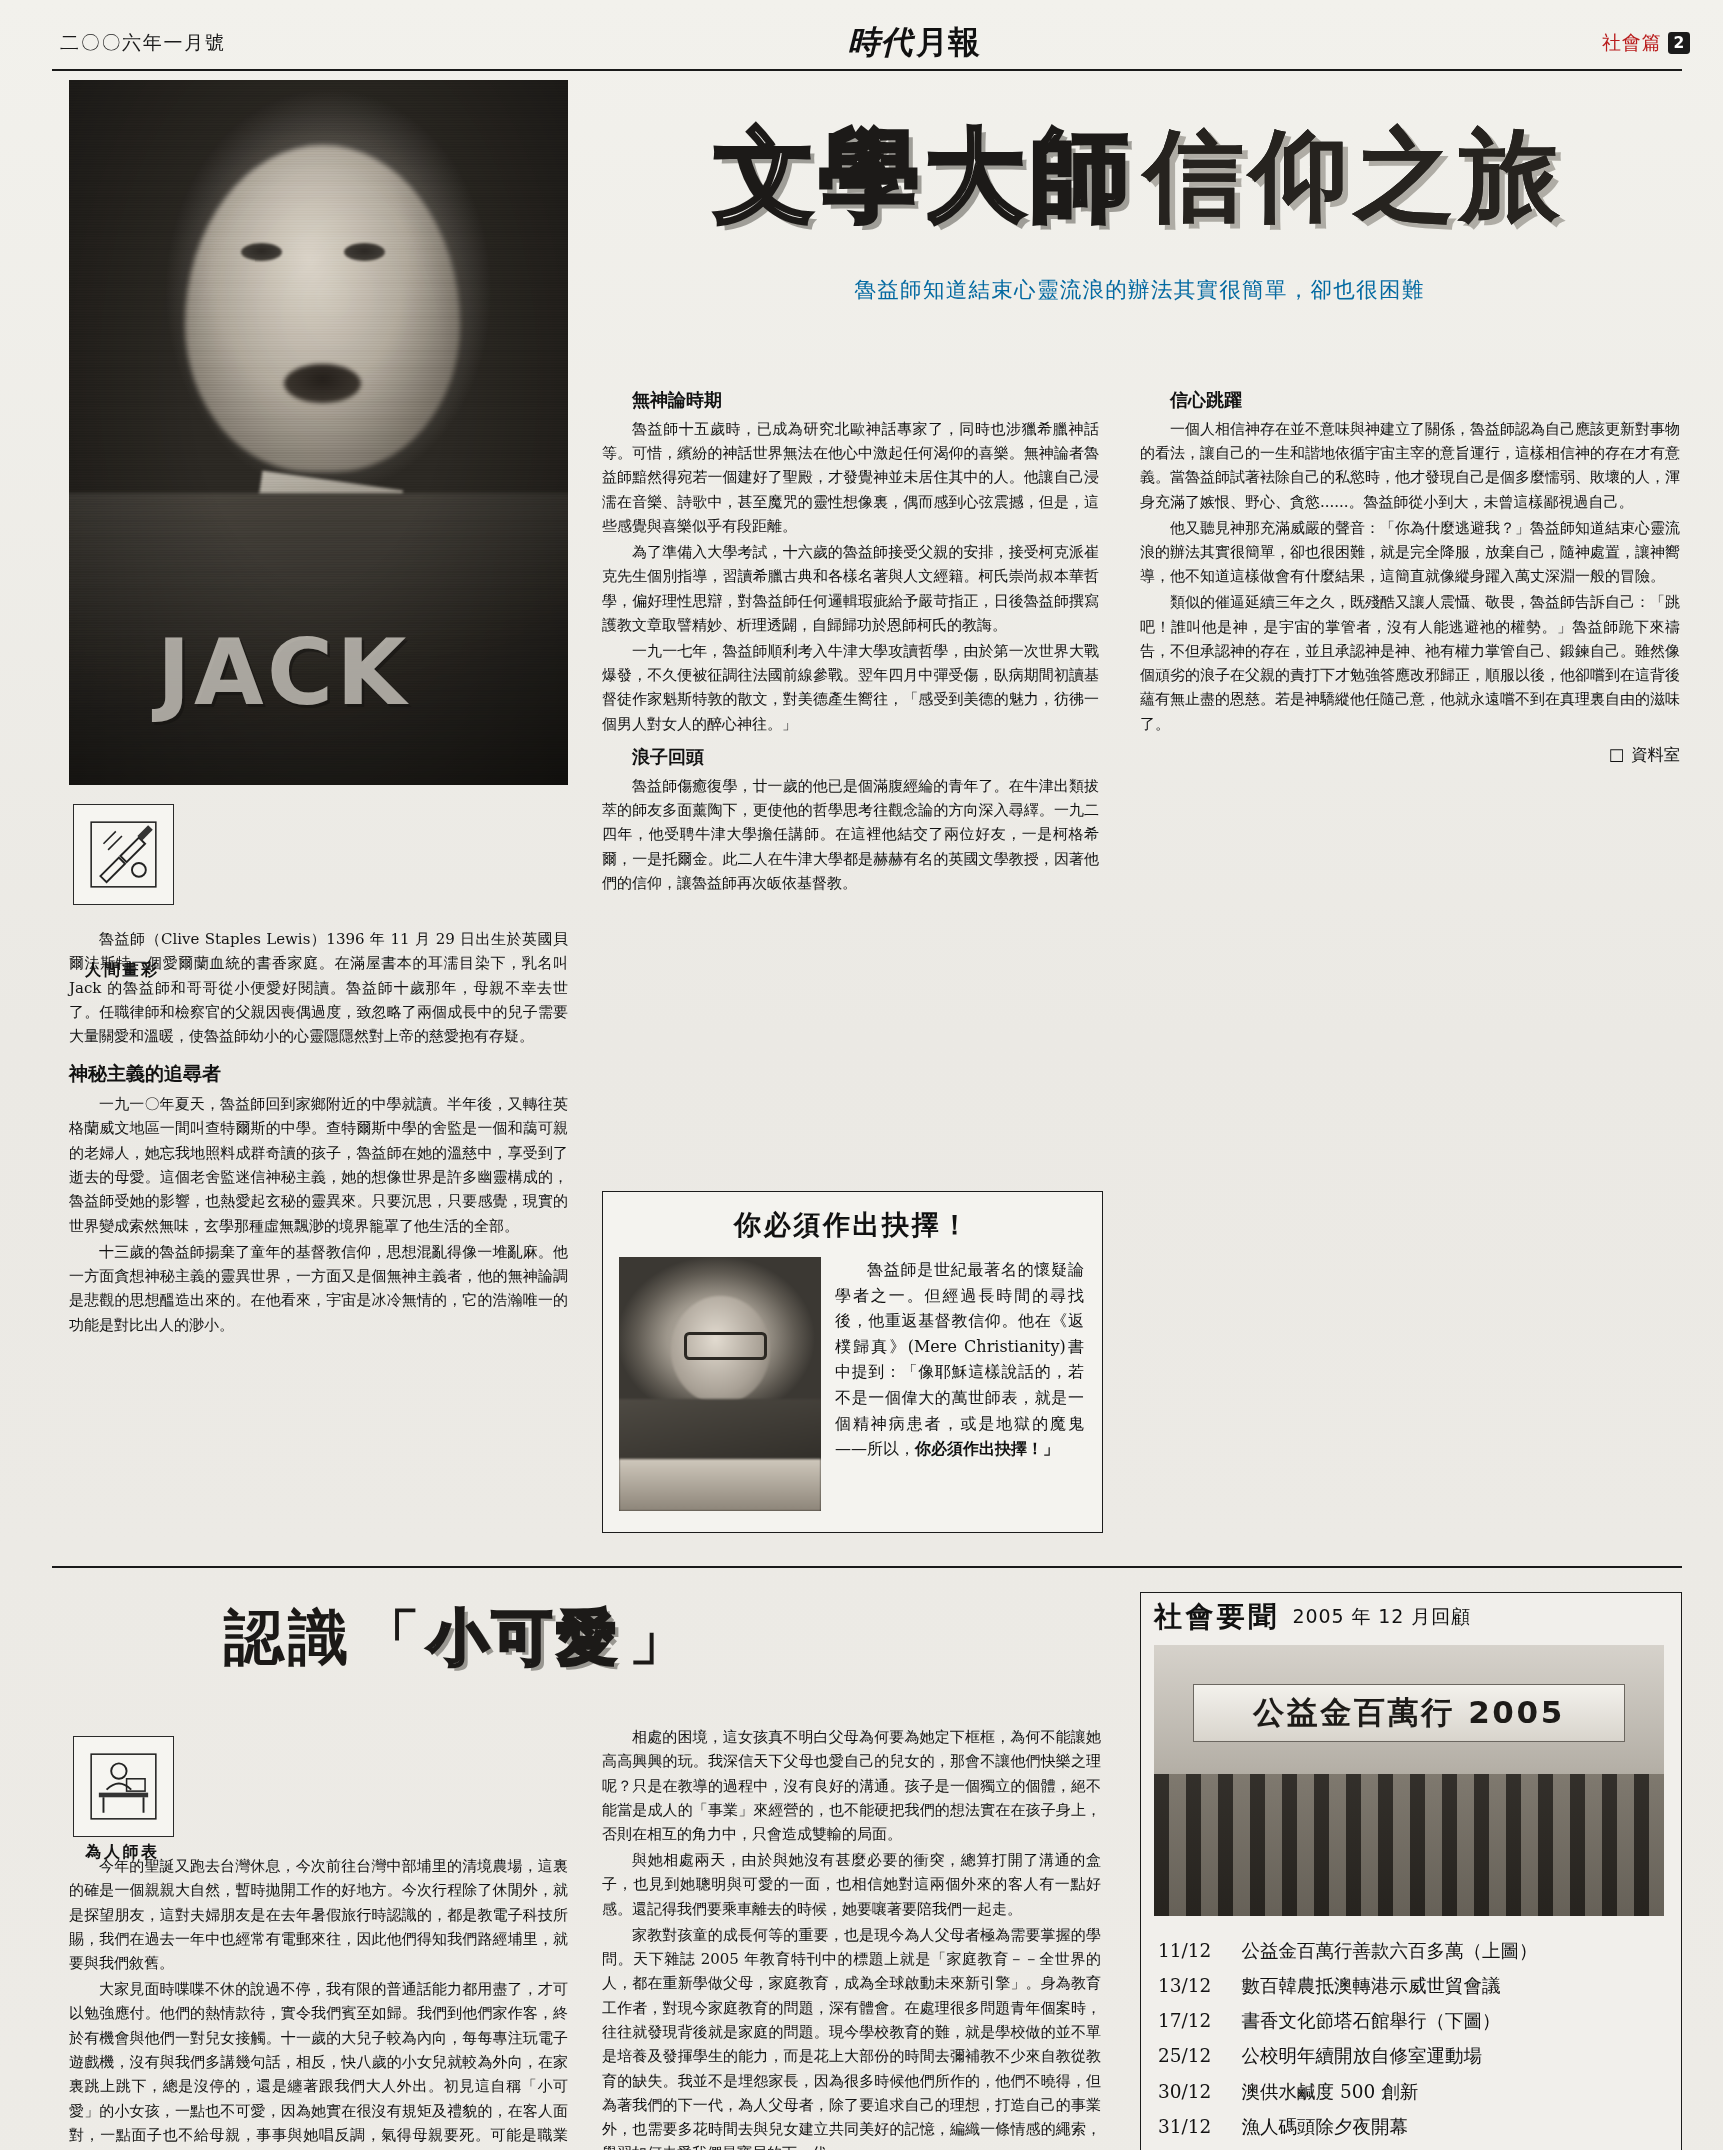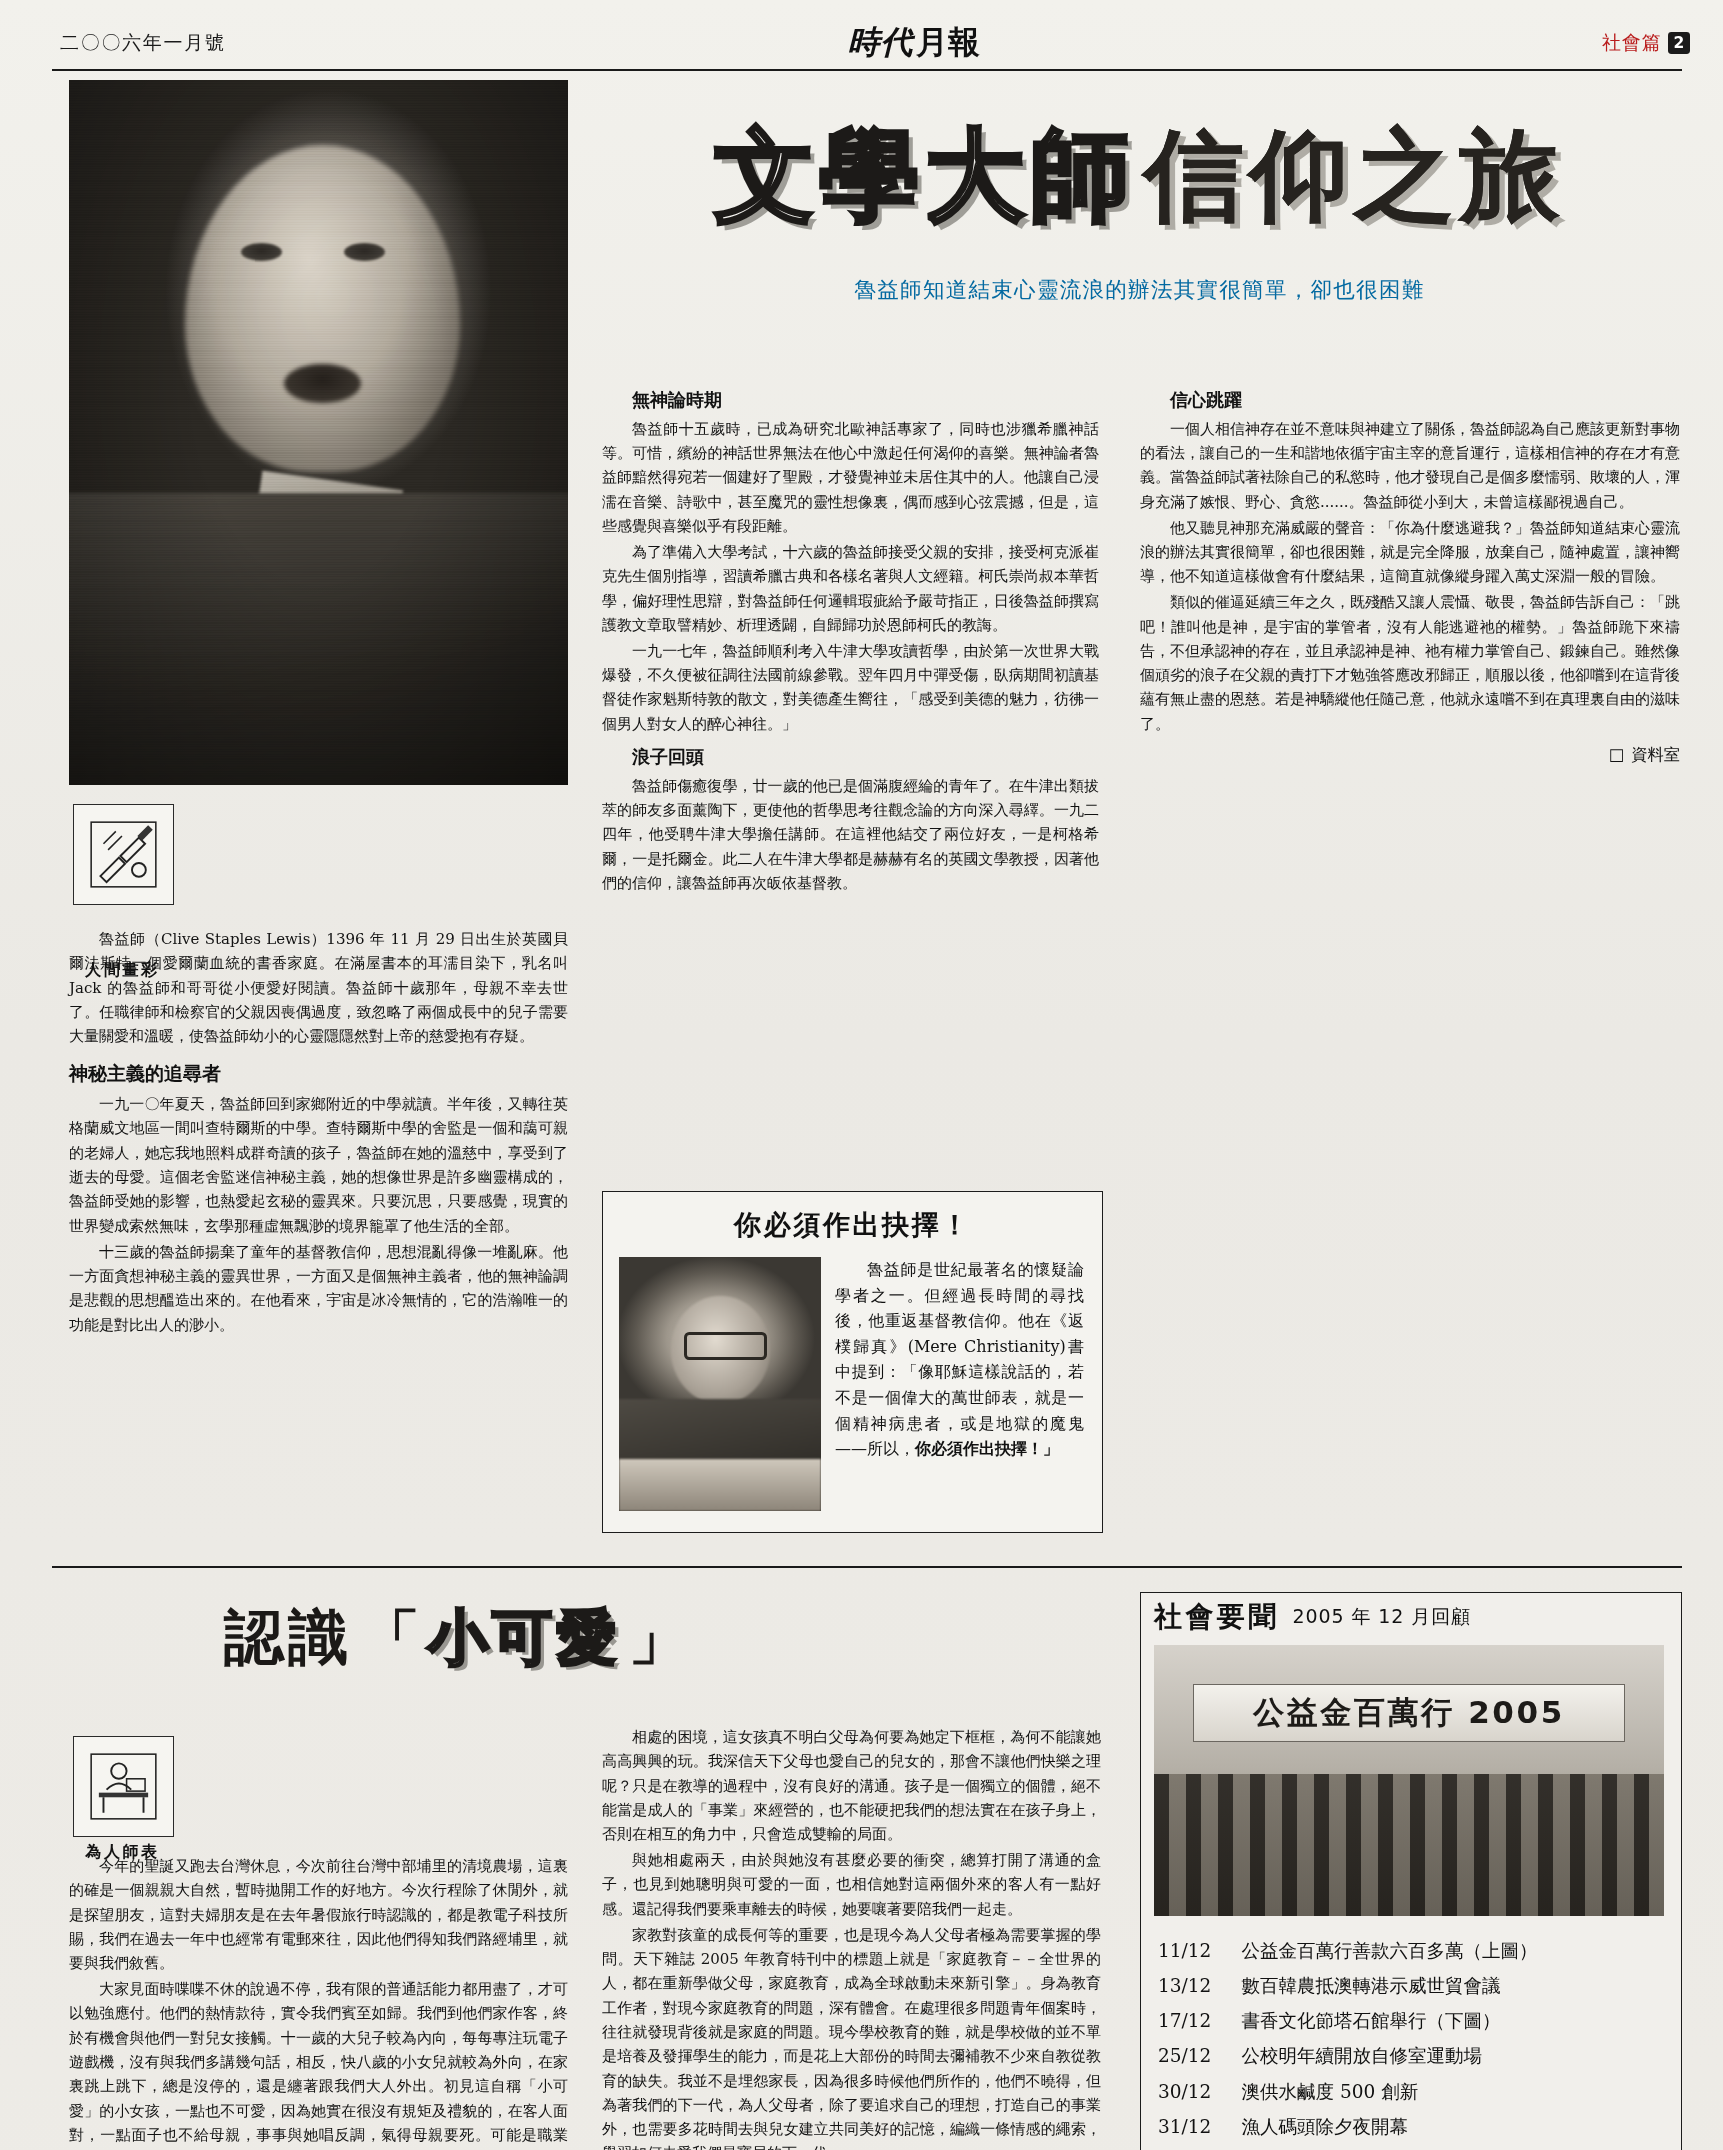--- a/index.html
+++ b/index.html
@@ -336,20 +336,21 @@
 
   <div class="hero-photo">
     <div class="face"></div>
     <div class="eye-l"></div>
     <div class="eye-r"></div>
     <div class="mouth"></div>
     <div class="collar"></div>
     <div class="suit"></div>
     <div class="vignette"></div>
     <div class="grain"></div>
+    <div class="jack-word">JACK</div>
   </div>
 
   <div class="headline">
     <span class="hl-part hl-outline cjk">文學大師</span>
     <span class="hl-part hl-solid cjk">信仰之旅</span>
   </div>
   <div class="subhead cjk">魯益師知道結束心靈流浪的辦法其實很簡單，卻也很困難</div>
 
   <div class="glyph-box" style="left:73px; top:804px;">
     <svg viewBox="0 0 100 100">

